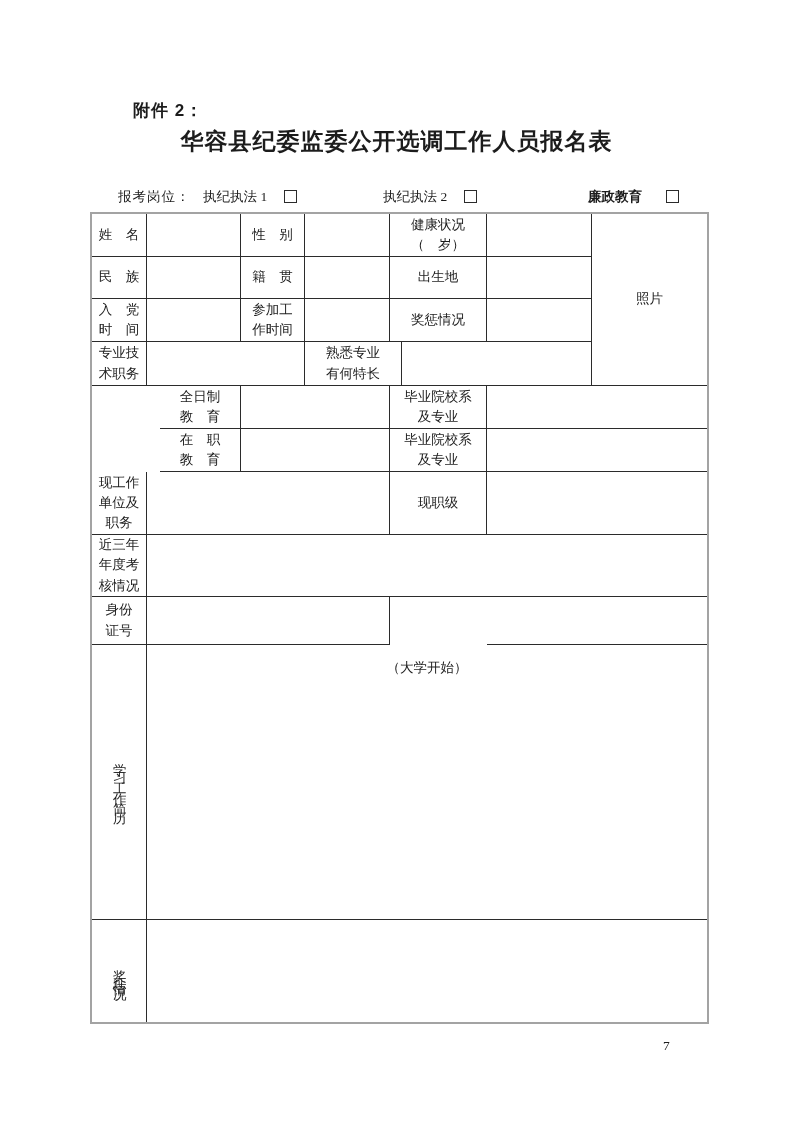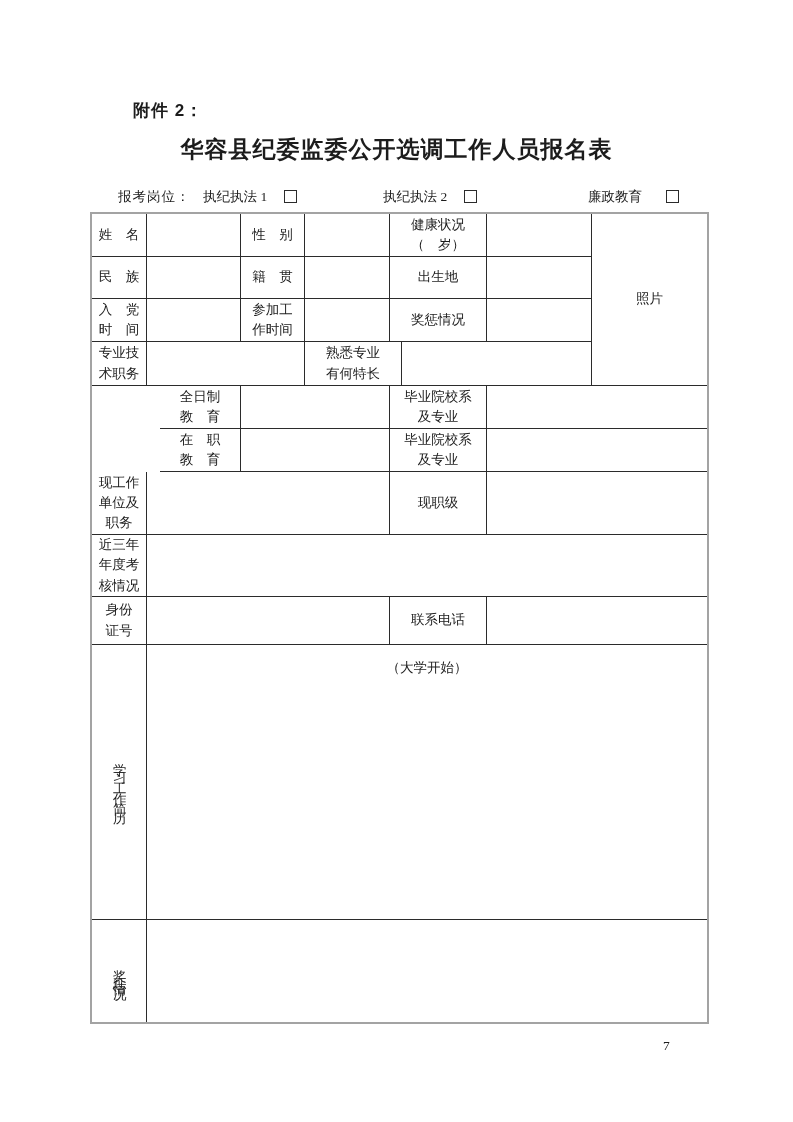--- a/index.html
+++ b/index.html
@@ -19,40 +19,40 @@
     top: 99px;
     font-family: "Liberation Sans", "DejaVu Sans", sans-serif;
     font-weight: 600;
     font-size: 17px;
     letter-spacing: 1px;
     margin-left: 16px;
   }
   .title {
     position: absolute;
     left: 0;
-    top: 134px;
+    top: 126px;
     width: 100%;
     text-align: center;
     font-size: 23px;
     font-weight: bold;
     letter-spacing: 1px;
   }
   .apply-row {
     position: absolute;
     left: 118px;
     top: 186px;
     width: 600px;
     height: 22px;
     font-size: 13.5px;
   }
   .apply-row .ap-label { position: absolute; left: 0; top: 2px; letter-spacing: 1px; }
   .opt { position: absolute; top: 2px; white-space: nowrap; }
   .opt-1 { left: 85px; text-align: right; }
   .opt-2 { left: 265px; }
-  .opt-3 { left: 470px; }
+  .opt-3 { left: 470px; font-weight: bold; }
   .cb {
     display: inline-block;
     width: 13px;
     height: 13px;
     border: 1.5px solid #2b2b2b;
     background: #fff;
     vertical-align: -2px;
     margin-left: 17px;
   }
   .opt-3 .cb { margin-left: 24px; }
@@ -177,21 +177,20 @@
     <div class="cell no-r" style="grid-area:7/8/8/10"></div>
 
     <div class="cell" style="grid-area:8/1/9/2">近三年
 年度考
 核情况</div>
     <div class="cell no-r" style="grid-area:8/2/9/10"></div>
 
     <div class="cell" style="grid-area:9/1/10/2">身份
 证号</div>
     <div class="cell" style="grid-area:9/2/10/6"></div>
-    <div class="cell" style="grid-area:9/6/10/8">联系电话</div>
     <div class="cell no-r" style="grid-area:9/8/10/10"></div>
 
     <div class="cell" style="grid-area:10/1/11/2"><span class="vert vert-resume">学习工作简历</span></div>
     <div class="cell no-r resume-cell" style="grid-area:10/2/11/10"><span>（大学开始）</span></div>
 
     <div class="cell no-b" style="grid-area:11/1/12/2"><span class="vert vert-rewards">奖惩情况</span></div>
     <div class="cell no-r no-b" style="grid-area:11/2/12/10"></div>
 
   </div>
 

